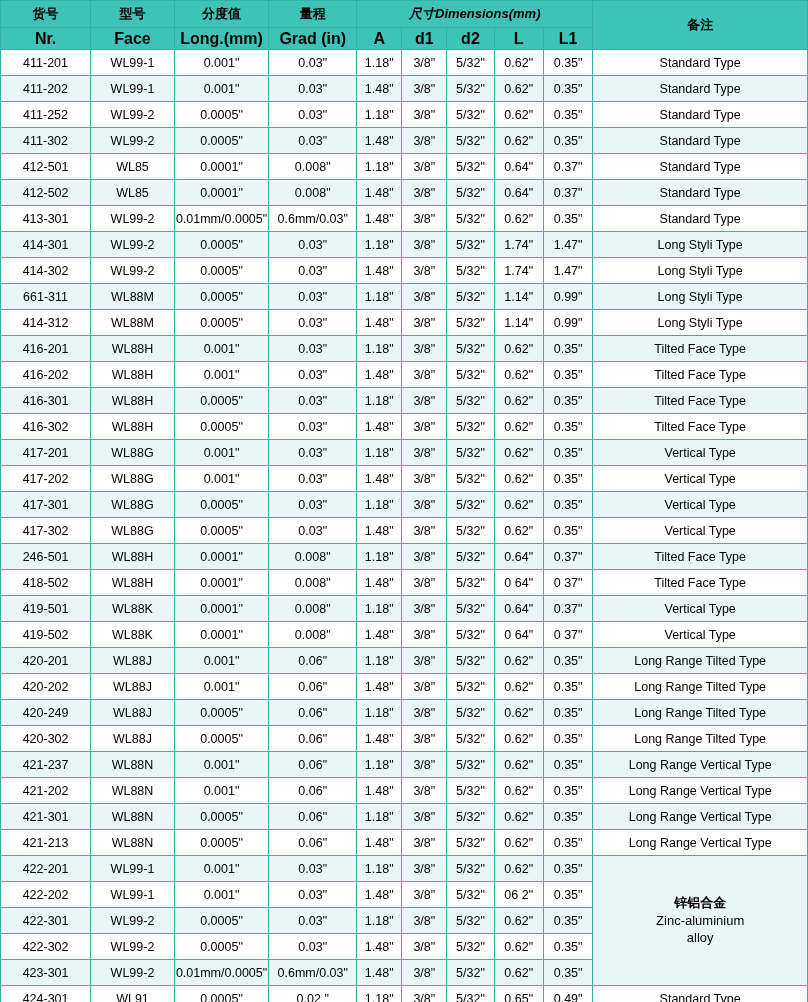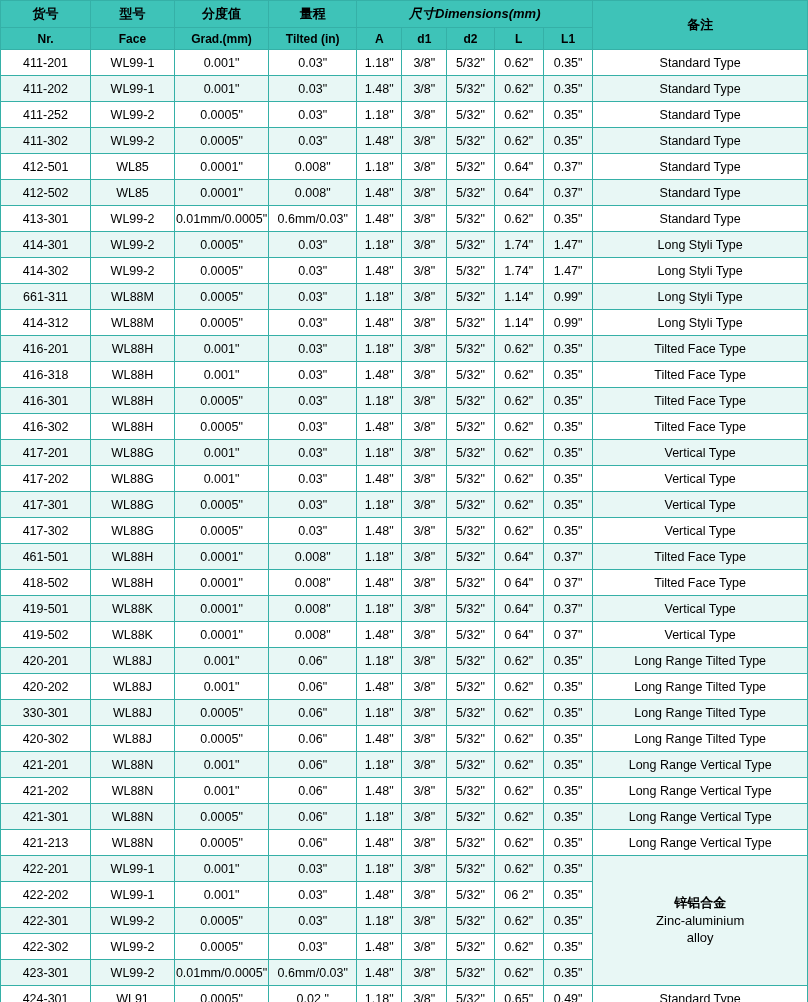--- a/index.html
+++ b/index.html
@@ -29,21 +29,21 @@
     background: #3ec3b8;
     font-weight: bold;
     color: #000;
   }
   thead tr.hdr-cn th {
     height: 26px;
     font-size: 13px;
   }
   thead tr.hdr-en th {
     height: 21px;
-    font-size: 12px;
+    font-size: 16px;
   }
   tbody td {
     height: 25px;
     font-size: 12.5px;
     background: #ffffff;
   }
   tbody tr.alt td {
     background: #e8f7f5;
   }
   td.remark {
@@ -98,22 +98,22 @@
       <th rowspan="1">货号</th>
       <th>型号</th>
       <th>分度值</th>
       <th>量程</th>
       <th class="dim-group" colspan="5">尺寸Dimensions(mm)</th>
       <th rowspan="2">备注</th>
     </tr>
     <tr class="hdr-en">
       <th>Nr.</th>
       <th>Face</th>
-      <th>Grad.(mm)</th>
-      <th>Tilted (in)</th>
+      <th>Long.(mm)</th>
+      <th>Grad (in)</th>
       <th>A</th>
       <th>d1</th>
       <th>d2</th>
       <th>L</th>
       <th>L1</th>
     </tr>
   </thead>
   <tbody id="tbody">
       <tr>
         <td>411-201</td>
@@ -253,21 +253,21 @@
         <td>0.001"</td>
         <td>0.03"</td>
         <td>1.18"</td>
         <td>3/8"</td>
         <td>5/32"</td>
         <td>0.62"</td>
         <td>0.35"</td>
         <td class="remark">Tilted Face Type</td>
       </tr>
       <tr>
-        <td>416-318</td>
+        <td>416-202</td>
         <td>WL88H</td>
         <td>0.001"</td>
         <td>0.03"</td>
         <td>1.48"</td>
         <td>3/8"</td>
         <td>5/32"</td>
         <td>0.62"</td>
         <td>0.35"</td>
         <td class="remark">Tilted Face Type</td>
       </tr>
@@ -337,21 +337,21 @@
         <td>0.0005"</td>
         <td>0.03"</td>
         <td>1.48"</td>
         <td>3/8"</td>
         <td>5/32"</td>
         <td>0.62"</td>
         <td>0.35"</td>
         <td class="remark">Vertical Type</td>
       </tr>
       <tr class="alt">
-        <td>461-501</td>
+        <td>246-501</td>
         <td>WL88H</td>
         <td>0.0001"</td>
         <td>0.008"</td>
         <td>1.18"</td>
         <td>3/8"</td>
         <td>5/32"</td>
         <td>0.64"</td>
         <td>0.37"</td>
         <td class="remark">Tilted Face Type</td>
       </tr>
@@ -409,21 +409,21 @@
         <td>0.001"</td>
         <td>0.06"</td>
         <td>1.48"</td>
         <td>3/8"</td>
         <td>5/32"</td>
         <td>0.62"</td>
         <td>0.35"</td>
         <td class="remark">Long Range Tilted Type</td>
       </tr>
       <tr class="alt">
-        <td>330-301</td>
+        <td>420-249</td>
         <td>WL88J</td>
         <td>0.0005"</td>
         <td>0.06"</td>
         <td>1.18"</td>
         <td>3/8"</td>
         <td>5/32"</td>
         <td>0.62"</td>
         <td>0.35"</td>
         <td class="remark">Long Range Tilted Type</td>
       </tr>
@@ -433,21 +433,21 @@
         <td>0.0005"</td>
         <td>0.06"</td>
         <td>1.48"</td>
         <td>3/8"</td>
         <td>5/32"</td>
         <td>0.62"</td>
         <td>0.35"</td>
         <td class="remark">Long Range Tilted Type</td>
       </tr>
       <tr class="alt">
-        <td>421-201</td>
+        <td>421-237</td>
         <td>WL88N</td>
         <td>0.001"</td>
         <td>0.06"</td>
         <td>1.18"</td>
         <td>3/8"</td>
         <td>5/32"</td>
         <td>0.62"</td>
         <td>0.35"</td>
         <td class="remark">Long Range Vertical Type</td>
       </tr>

